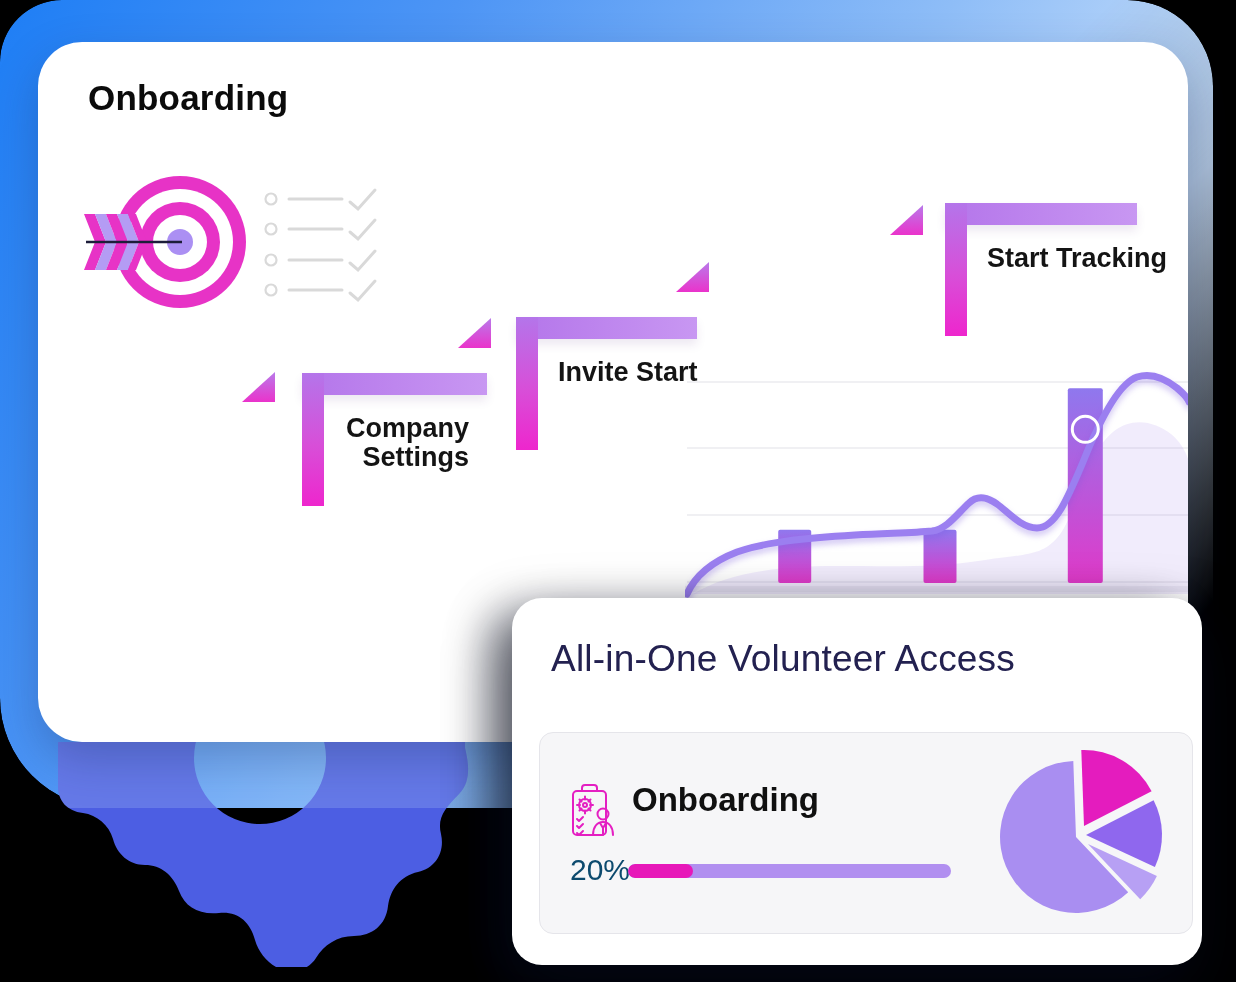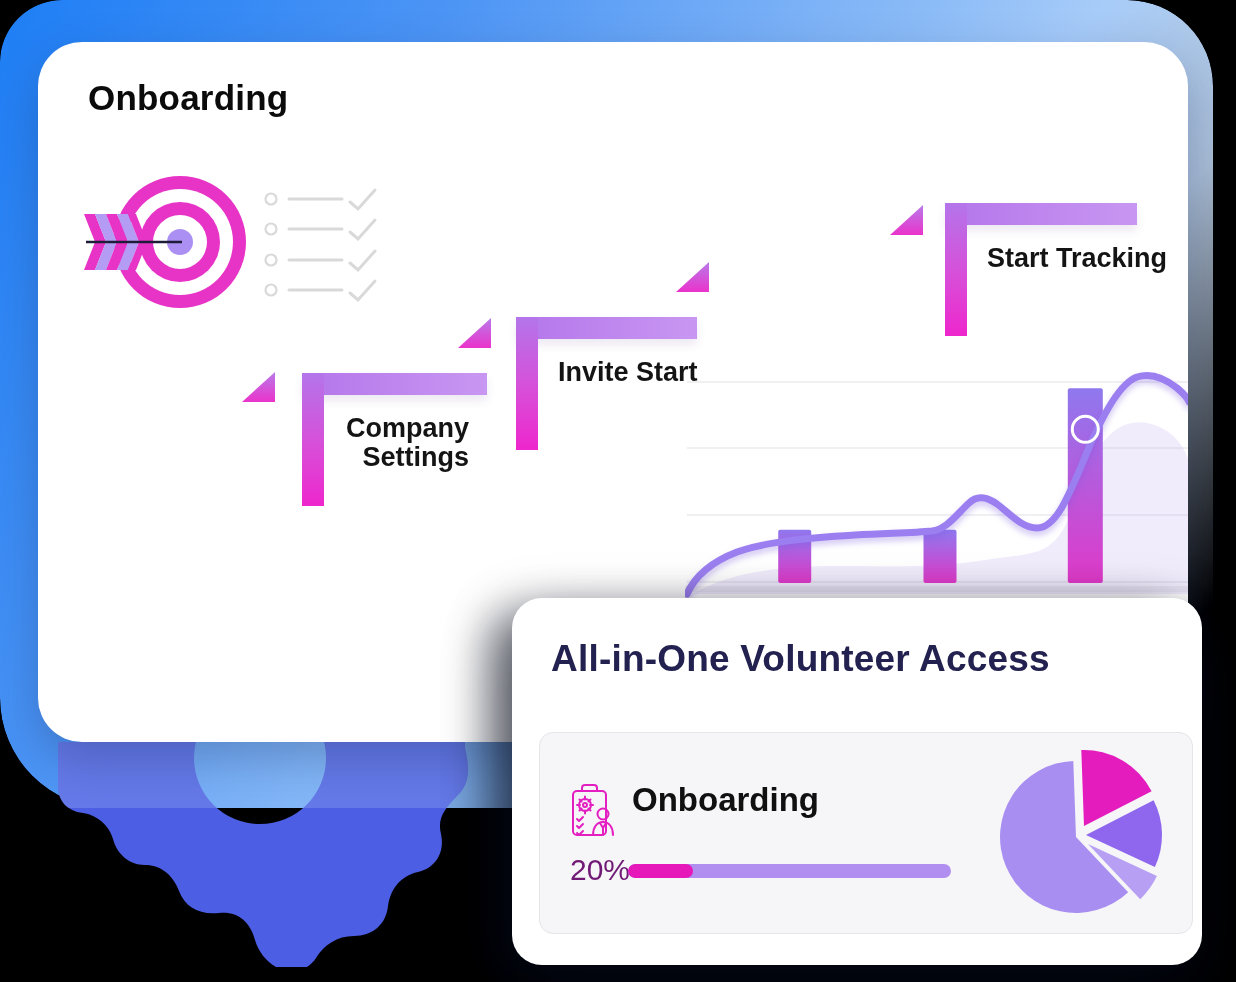--- a/index.html
+++ b/index.html
@@ -23,25 +23,25 @@
   .step .vbar{position:absolute;left:0;top:0;width:22px;height:133px;
        background:linear-gradient(180deg,#B475EA 0%,#D84ED8 55%,#EE26CD 100%);}
   .step .lbl{position:absolute;left:42px;top:41px;font-size:27px;font-weight:700;color:#141414;line-height:1.08;}
   .tri{position:absolute;width:33px;height:30px;background:linear-gradient(180deg,#B97AEA,#EA33CB);
        clip-path:polygon(100% 0,100% 100%,0 100%);}
   .wrap2{width:125px;text-align:right;}
   .nowrap{white-space:nowrap;}
   
   .card2{position:absolute;left:512px;top:598px;width:690px;height:367px;background:#fff;border-radius:30px;
          box-shadow:0 26px 60px rgba(5,8,25,.6),-24px 14px 44px rgba(5,8,25,.45);}
-  .card2-title{position:absolute;left:39px;top:40px;font-size:37px;font-weight:700;color:#232150;letter-spacing:.2px;}
+  .card2-title{position:absolute;left:39px;top:40px;font-size:37px;font-weight:400;color:#232150;letter-spacing:.2px;}
   .module{position:absolute;left:27px;top:134px;width:652px;height:200px;background:#f6f6f8;
           border:1px solid #e5e5ea;border-radius:14px;}
   .module-label{position:absolute;left:92px;top:48px;font-size:33px;font-weight:600;color:#101010;}
-  .pct{position:absolute;left:30px;top:120px;font-size:30px;font-weight:400;color:#701a75;}
+  .pct{position:absolute;left:30px;top:120px;font-size:30px;font-weight:400;color:#0c4a6e;}
   .track{position:absolute;left:88px;top:131px;width:323px;height:14px;border-radius:8px;background:#B18FF0;overflow:hidden;}
   .fill{position:absolute;left:0;top:0;height:14px;border-radius:8px;background:#E718B9;}
   svg{display:block;}
 </style>
 </head>
 <body>
 
 <div class="stage">
 
   <div class="bg"></div>

